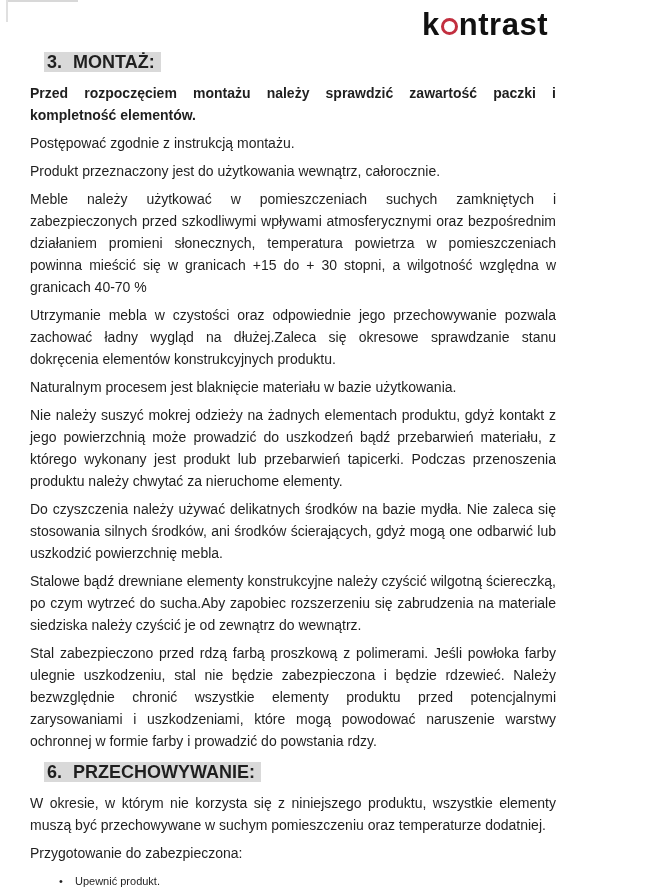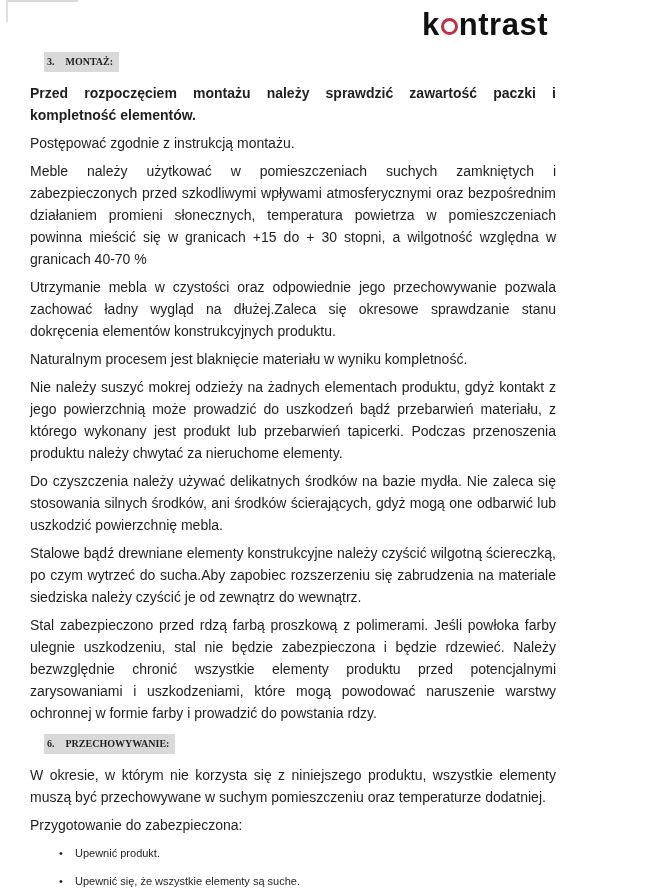--- a/index.html
+++ b/index.html
@@ -48,24 +48,23 @@
     box-sizing: border-box;
     width: 17px;
     height: 17px;
     border: 3px solid var(--o-ring, #c22f3f);
     border-radius: 50%;
     margin: 0 1px;
   }
 
   .sec-h {
     margin: 10px 0 10px 14px;
-    font-size: 10px;
+    font-size: 18px;
     font-weight: bold;
     line-height: 14px;
-    font-family: Liberation Serif, serif;
   }
   .sec-h .hl {
     display: inline-block;
     background: var(--hl, #d9d9d9);
     padding: 3px 6px 3px 3px;
   }
   .sec-num { margin-right: 11px; }
 
   .para {
     margin: 0 0 6px 0;
@@ -105,23 +104,24 @@
     <div class="logo"><span>k</span><span class="logo-o"></span><span>ntrast</span></div>
   </header>
 
   <main id="content">
       <section>
         <h2 class="sec-h"><span class="hl"><span class="sec-num">3.</span><span class="sec-title">MONTAŻ:</span></span></h2>
         <p class="para bold">Przed rozpoczęciem montażu należy sprawdzić zawartość paczki i kompletność elementów.</p>
         <p class="para">Postępować zgodnie z instrukcją montażu.</p>
       </section>
       <section>
+        <p class="para">Produkt przeznaczony jest do użytkowania wewnątrz, całorocznie.</p>
         <p class="para">Meble należy użytkować w pomieszczeniach suchych zamkniętych i zabezpieczonych przed szkodliwymi wpływami atmosferycznymi oraz bezpośrednim działaniem promieni słonecznych, temperatura powietrza w pomieszczeniach powinna mieścić się w granicach +15 do + 30 stopni, a wilgotność względna w granicach 40-70 %</p>
         <p class="para">Utrzymanie mebla w czystości oraz odpowiednie jego przechowywanie pozwala zachować ładny wygląd na dłużej.Zaleca się okresowe sprawdzanie stanu dokręcenia elementów konstrukcyjnych produktu.</p>
-        <p class="para">Naturalnym procesem jest blaknięcie materiału w wyniku kompletność.</p>
+        <p class="para">Naturalnym procesem jest blaknięcie materiału w bazie użytkowania.</p>
         <p class="para">Nie należy suszyć mokrej odzieży na żadnych elementach produktu, gdyż kontakt z jego powierzchnią może prowadzić do uszkodzeń bądź przebarwień materiału, z którego wykonany jest produkt lub przebarwień tapicerki. Podczas przenoszenia produktu należy chwytać za nieruchome elementy.</p>
       </section>
       <section>
         <p class="para">Do czyszczenia należy używać delikatnych środków na bazie mydła. Nie zaleca się stosowania silnych środków, ani środków ścierających, gdyż mogą one odbarwić lub uszkodzić powierzchnię mebla.</p>
         <p class="para">Stalowe bądź drewniane elementy konstrukcyjne należy czyścić wilgotną ściereczką, po czym wytrzeć do sucha.Aby zapobiec rozszerzeniu się zabrudzenia na materiale siedziska należy czyścić je od zewnątrz do wewnątrz.</p>
         <p class="para">Stal zabezpieczono przed rdzą farbą proszkową z polimerami. Jeśli powłoka farby ulegnie uszkodzeniu, stal nie będzie zabezpieczona i będzie rdzewieć. Należy bezwzględnie chronić wszystkie elementy produktu przed potencjalnymi zarysowaniami i uszkodzeniami, które mogą powodować naruszenie warstwy ochronnej w formie farby i prowadzić do powstania rdzy.</p>
       </section>
       <section>
         <h2 class="sec-h"><span class="hl"><span class="sec-num">6.</span><span class="sec-title">PRZECHOWYWANIE:</span></span></h2>
         <p class="para">W okresie, w którym nie korzysta się z niniejszego produktu, wszystkie elementy muszą być przechowywane w suchym pomieszczeniu oraz temperaturze dodatniej.</p>

